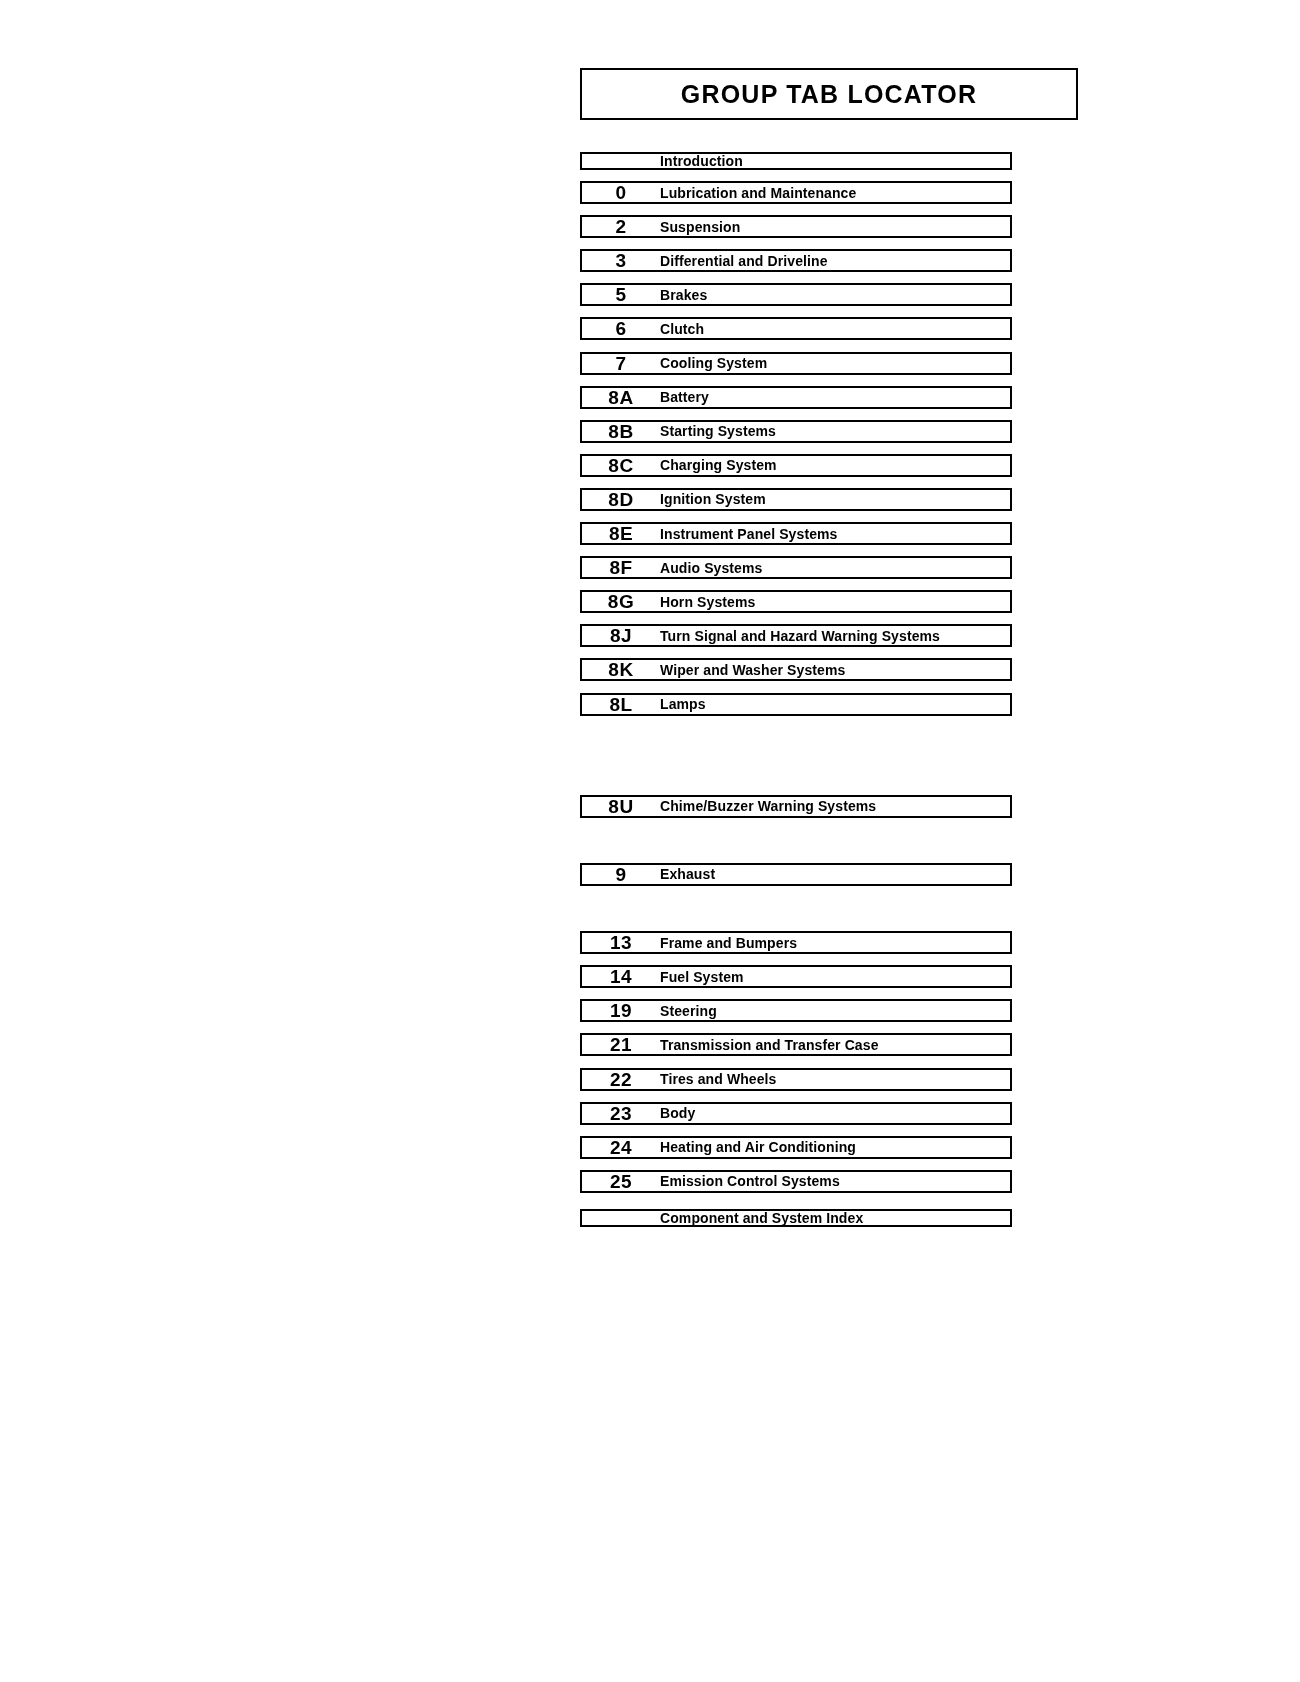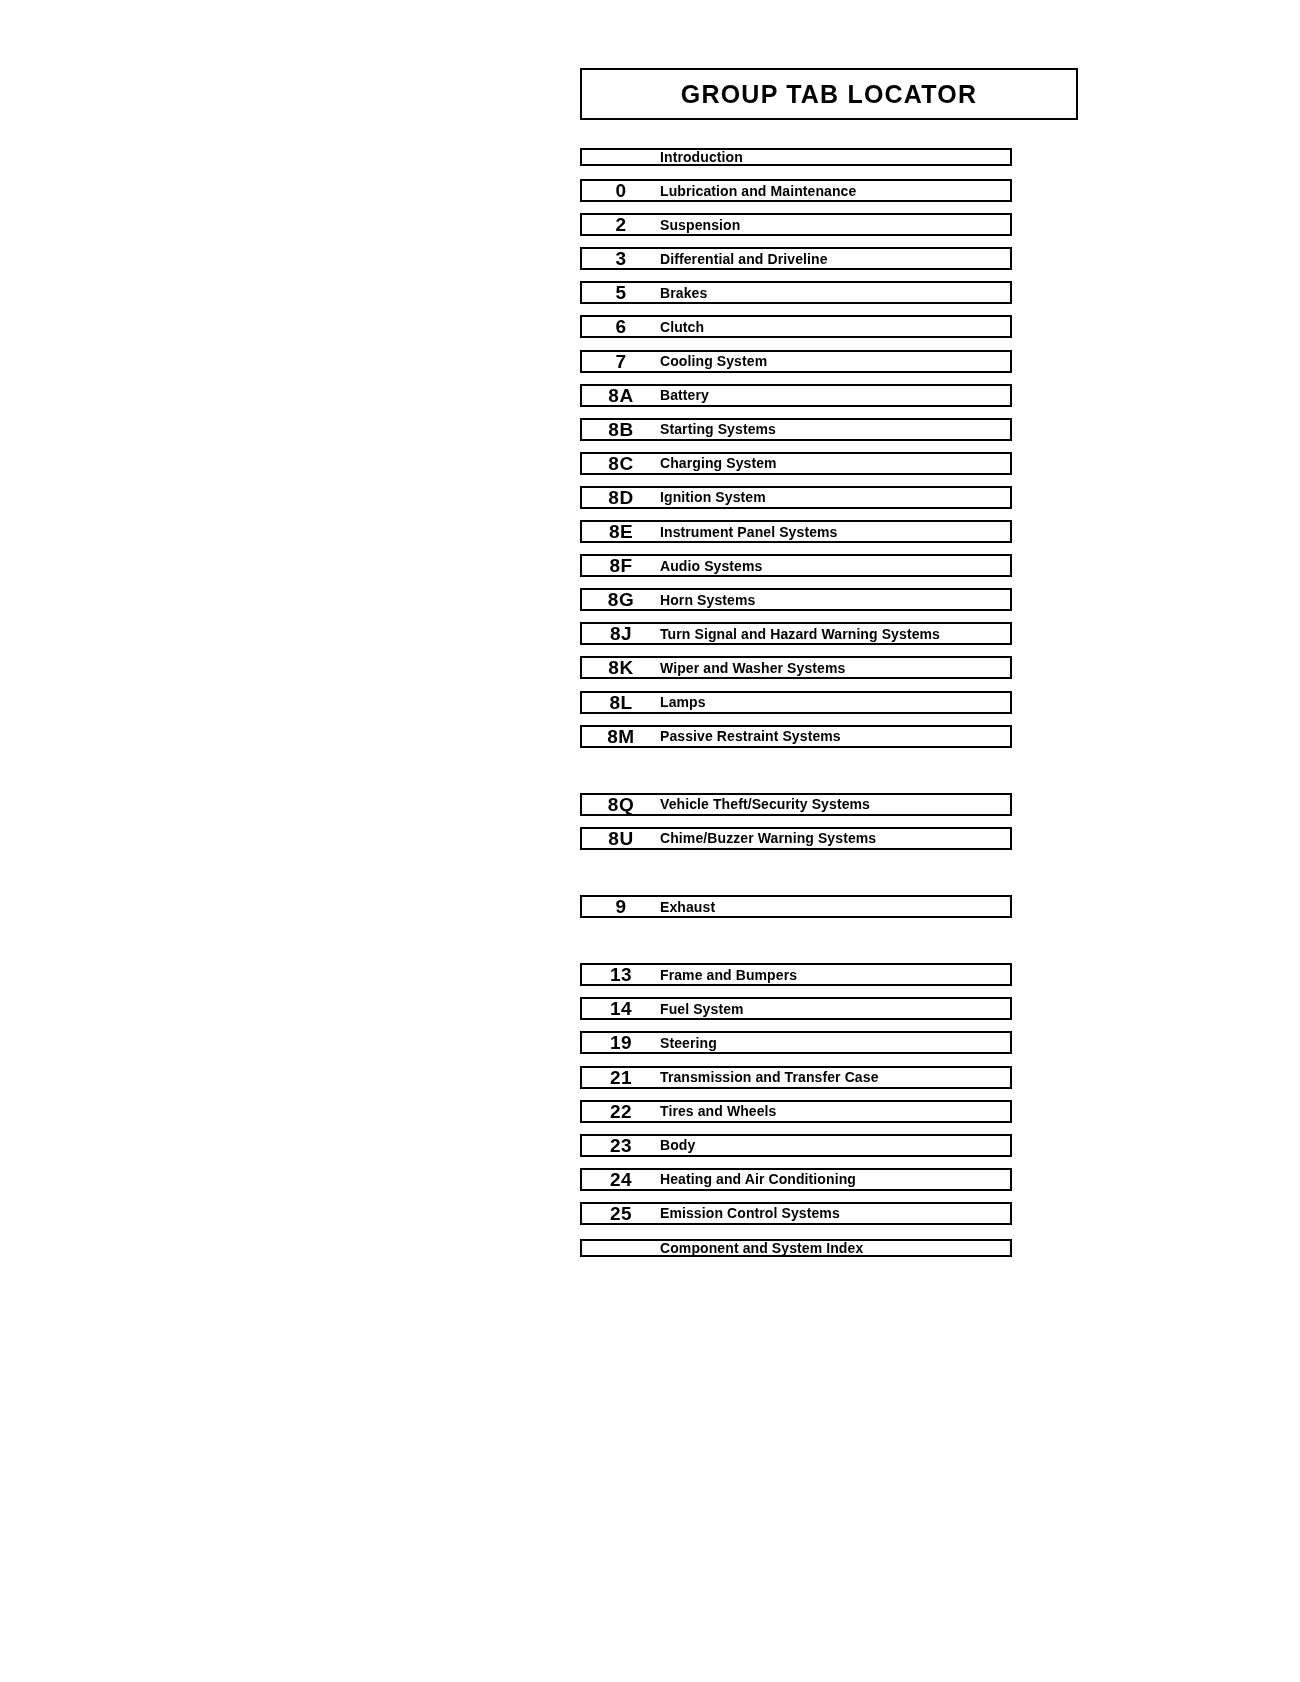--- a/index.html
+++ b/index.html
@@ -50,21 +50,21 @@
     left: 580px;
     top: 143px;
     width: 720px;
   }
 
   .tab-row {
     position: relative;
     height: 27px;
     margin-bottom: 7.1px;
     display: flex;
-    align-items: center;
+    align-items: flex-end;
   }
 
   
   .tab-white {
     position: relative;
     width: 432px;
     border: 2px solid #000;
     box-sizing: border-box;
     background: #ffffff;
     display: flex;
@@ -223,34 +223,23 @@
         <div class="tab-black"></div>
       </div>
       <div class="tab-row">
         <div class="tab-white">
           <span class="tab-num">8L</span>
           <span class="tab-label">Lamps</span>
         </div>
         <div class="tab-black"></div>
       </div>
       <div class="tab-row">
-        <div class="tab-white">
-          <span class="tab-num">8M</span>
-          <span class="tab-label">Passive Restraint Systems</span>
-        </div>
-        <div class="tab-black"></div>
-      </div>
-      <div class="tab-row">
-        <div class="tab-black"></div>
-      </div>
-      <div class="tab-row">
-        <div class="tab-white">
-          <span class="tab-num">8Q</span>
-          <span class="tab-label">Vehicle Theft/Security Systems</span>
-        </div>
+        <div class="tab-black"></div>
+      </div>
+      <div class="tab-row">
         <div class="tab-black"></div>
       </div>
       <div class="tab-row">
         <div class="tab-white">
           <span class="tab-num">8U</span>
           <span class="tab-label">Chime/Buzzer Warning Systems</span>
         </div>
         <div class="tab-black"></div>
       </div>
       <div class="tab-row">

